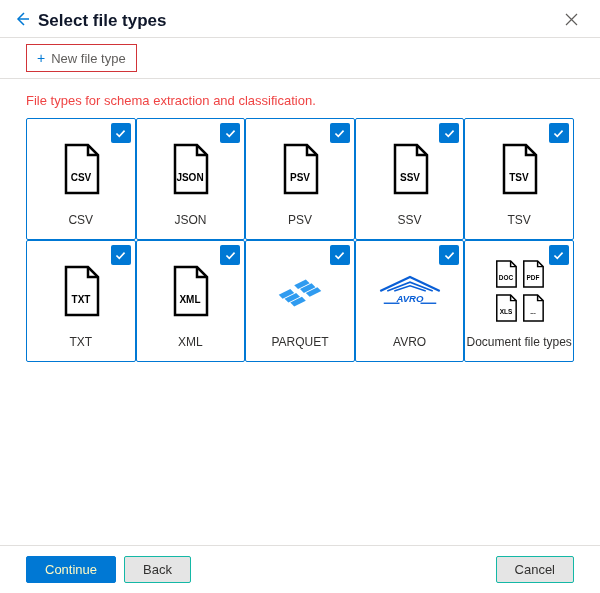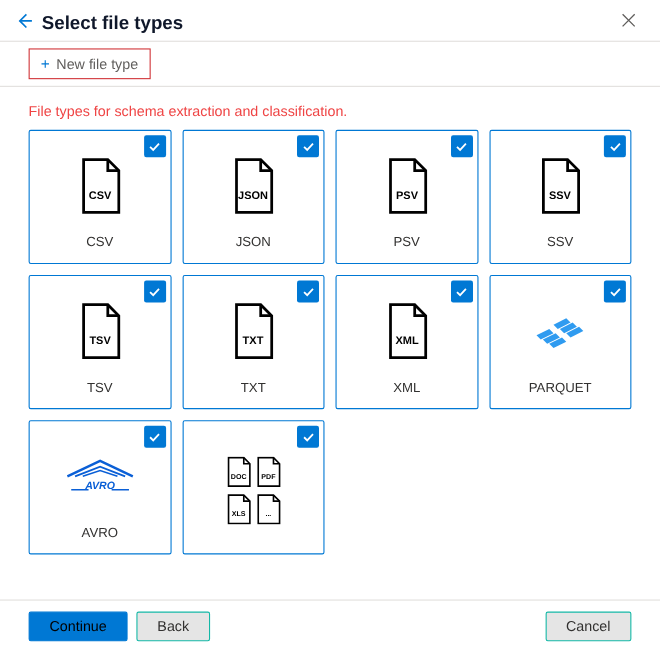--- a/index.html
+++ b/index.html
@@ -53,22 +53,21 @@
       background: #fff;
     }
     .plus-icon { color: #0078d4; font-size: 14px; font-weight: 400; }
     .description {
       padding: 14px 26px 10px;
       font-size: 13px;
       color: #ef4444;
     }
     .grid {
       display: grid;
-      grid-template-columns: repeat(4, 1fr);
-      gap: 10px;
+      grid-template-columns: repeat(5, 1fr);
       padding: 0 26px;
       border-radius: 23px;
     }
     .tile {
       border: 1px solid #0078d4;
       border-radius: 2px;
       height: 122px;
       position: relative;
       display: flex;
       flex-direction: column;
@@ -126,21 +125,21 @@
     }
     .btn {
       font-size: 13px;
       padding: 5px 18px;
       border-radius: 2px;
       cursor: pointer;
       font-family: inherit;
     }
     .btn-primary {
       background: #0078d4;
-      color: #000000;
+      color: #fef9c3;
       border: 1px solid #0078d4;
     }
     .btn-secondary {
       background: #e5e5e5;
       color: #323130;
       border: 1px solid #14b8a6;
     }
     .spacer { flex: 1; }
     .parquet-shape svg { width: 58px; height: 44px; }
     .avro-shape svg { width: 70px; height: 40px; }
@@ -340,20 +339,21 @@
           <path d="M3 1 H18 L24 7 V29 H3 Z" fill="#fff" stroke="#000" stroke-width="1.6"></path>
           <path d="M18 1 V7 H24" fill="none" stroke="#000" stroke-width="1.6"></path>
           <text x="13" y="22" text-anchor="middle" font-size="7" font-weight="700" font-family="Arial">XLS</text>
         </svg>
         <svg viewBox="0 0 26 30">
           <path d="M3 1 H18 L24 7 V29 H3 Z" fill="#fff" stroke="#000" stroke-width="1.6"></path>
           <path d="M18 1 V7 H24" fill="none" stroke="#000" stroke-width="1.6"></path>
           <text x="13" y="22" text-anchor="middle" font-size="7" font-weight="700" font-family="Arial">...</text>
         </svg>
       </div>
+      <div class="tile-label">Document file types</div>
     </div>
   </div>
 
 <div class="footer">
   <button class="btn btn-primary">Continue</button>
   <button class="btn btn-secondary">Back</button>
   <span class="spacer"></span>
   <button class="btn btn-secondary">Cancel</button>
 </div>
 

